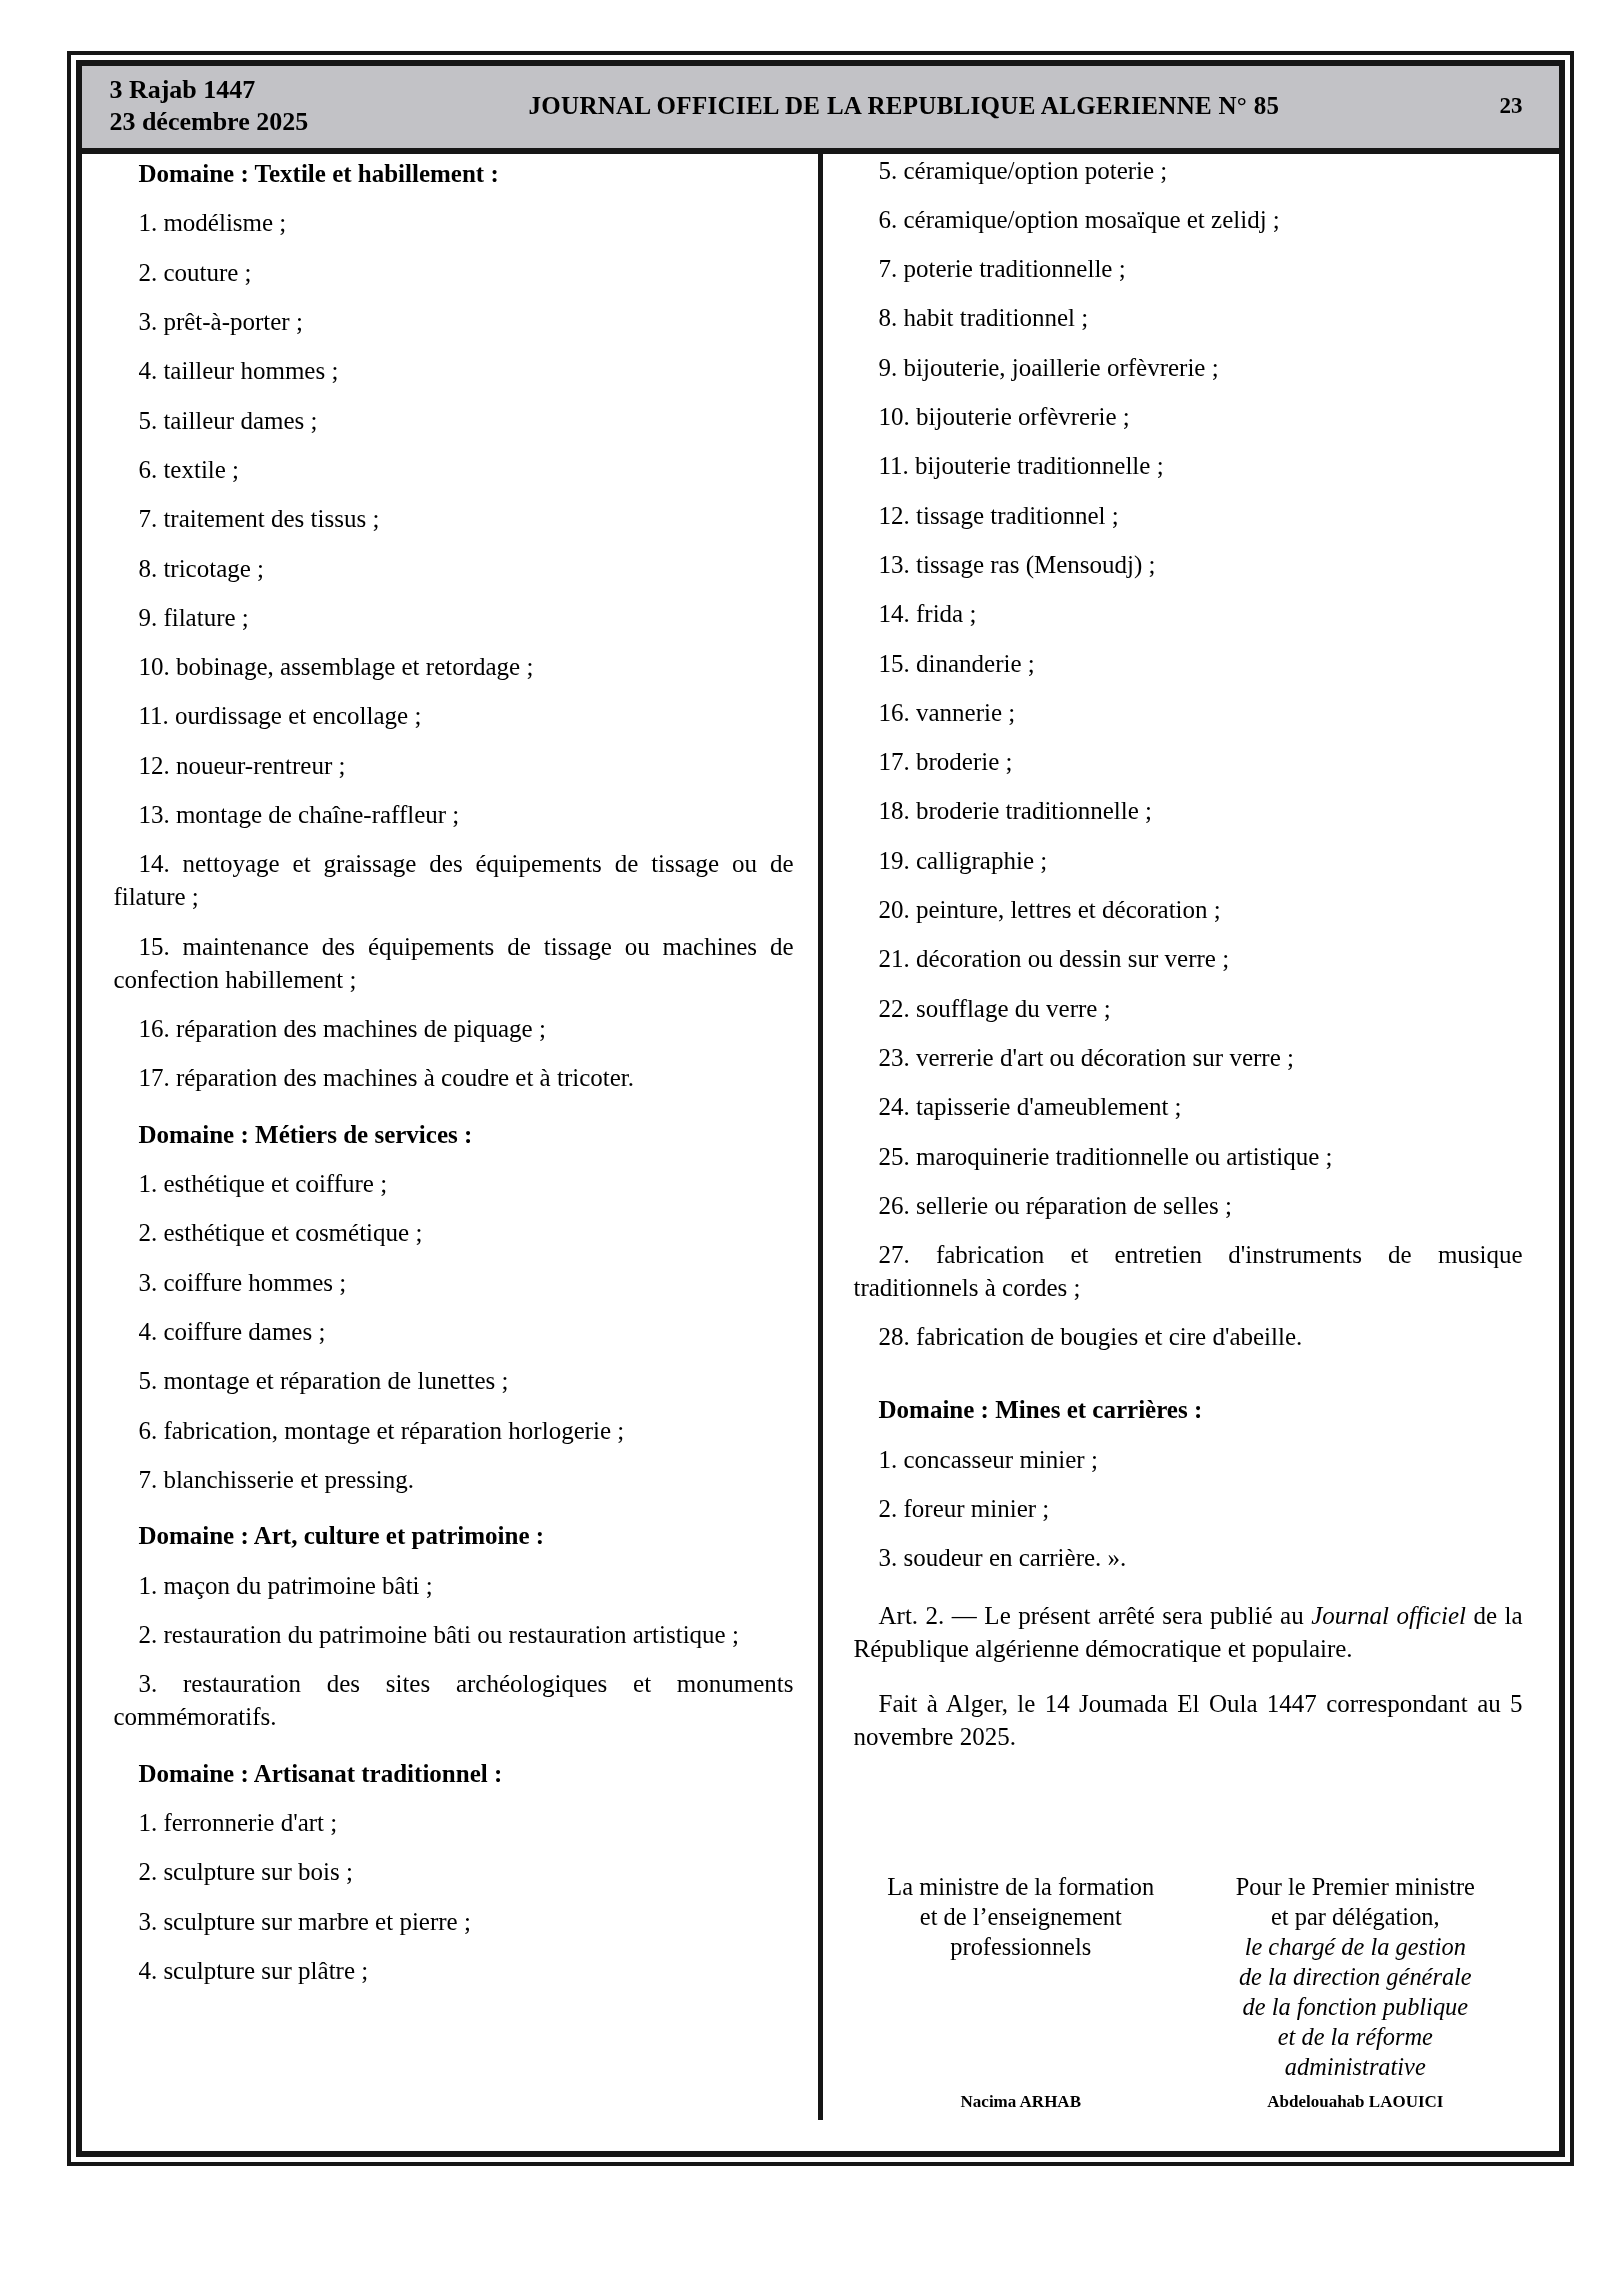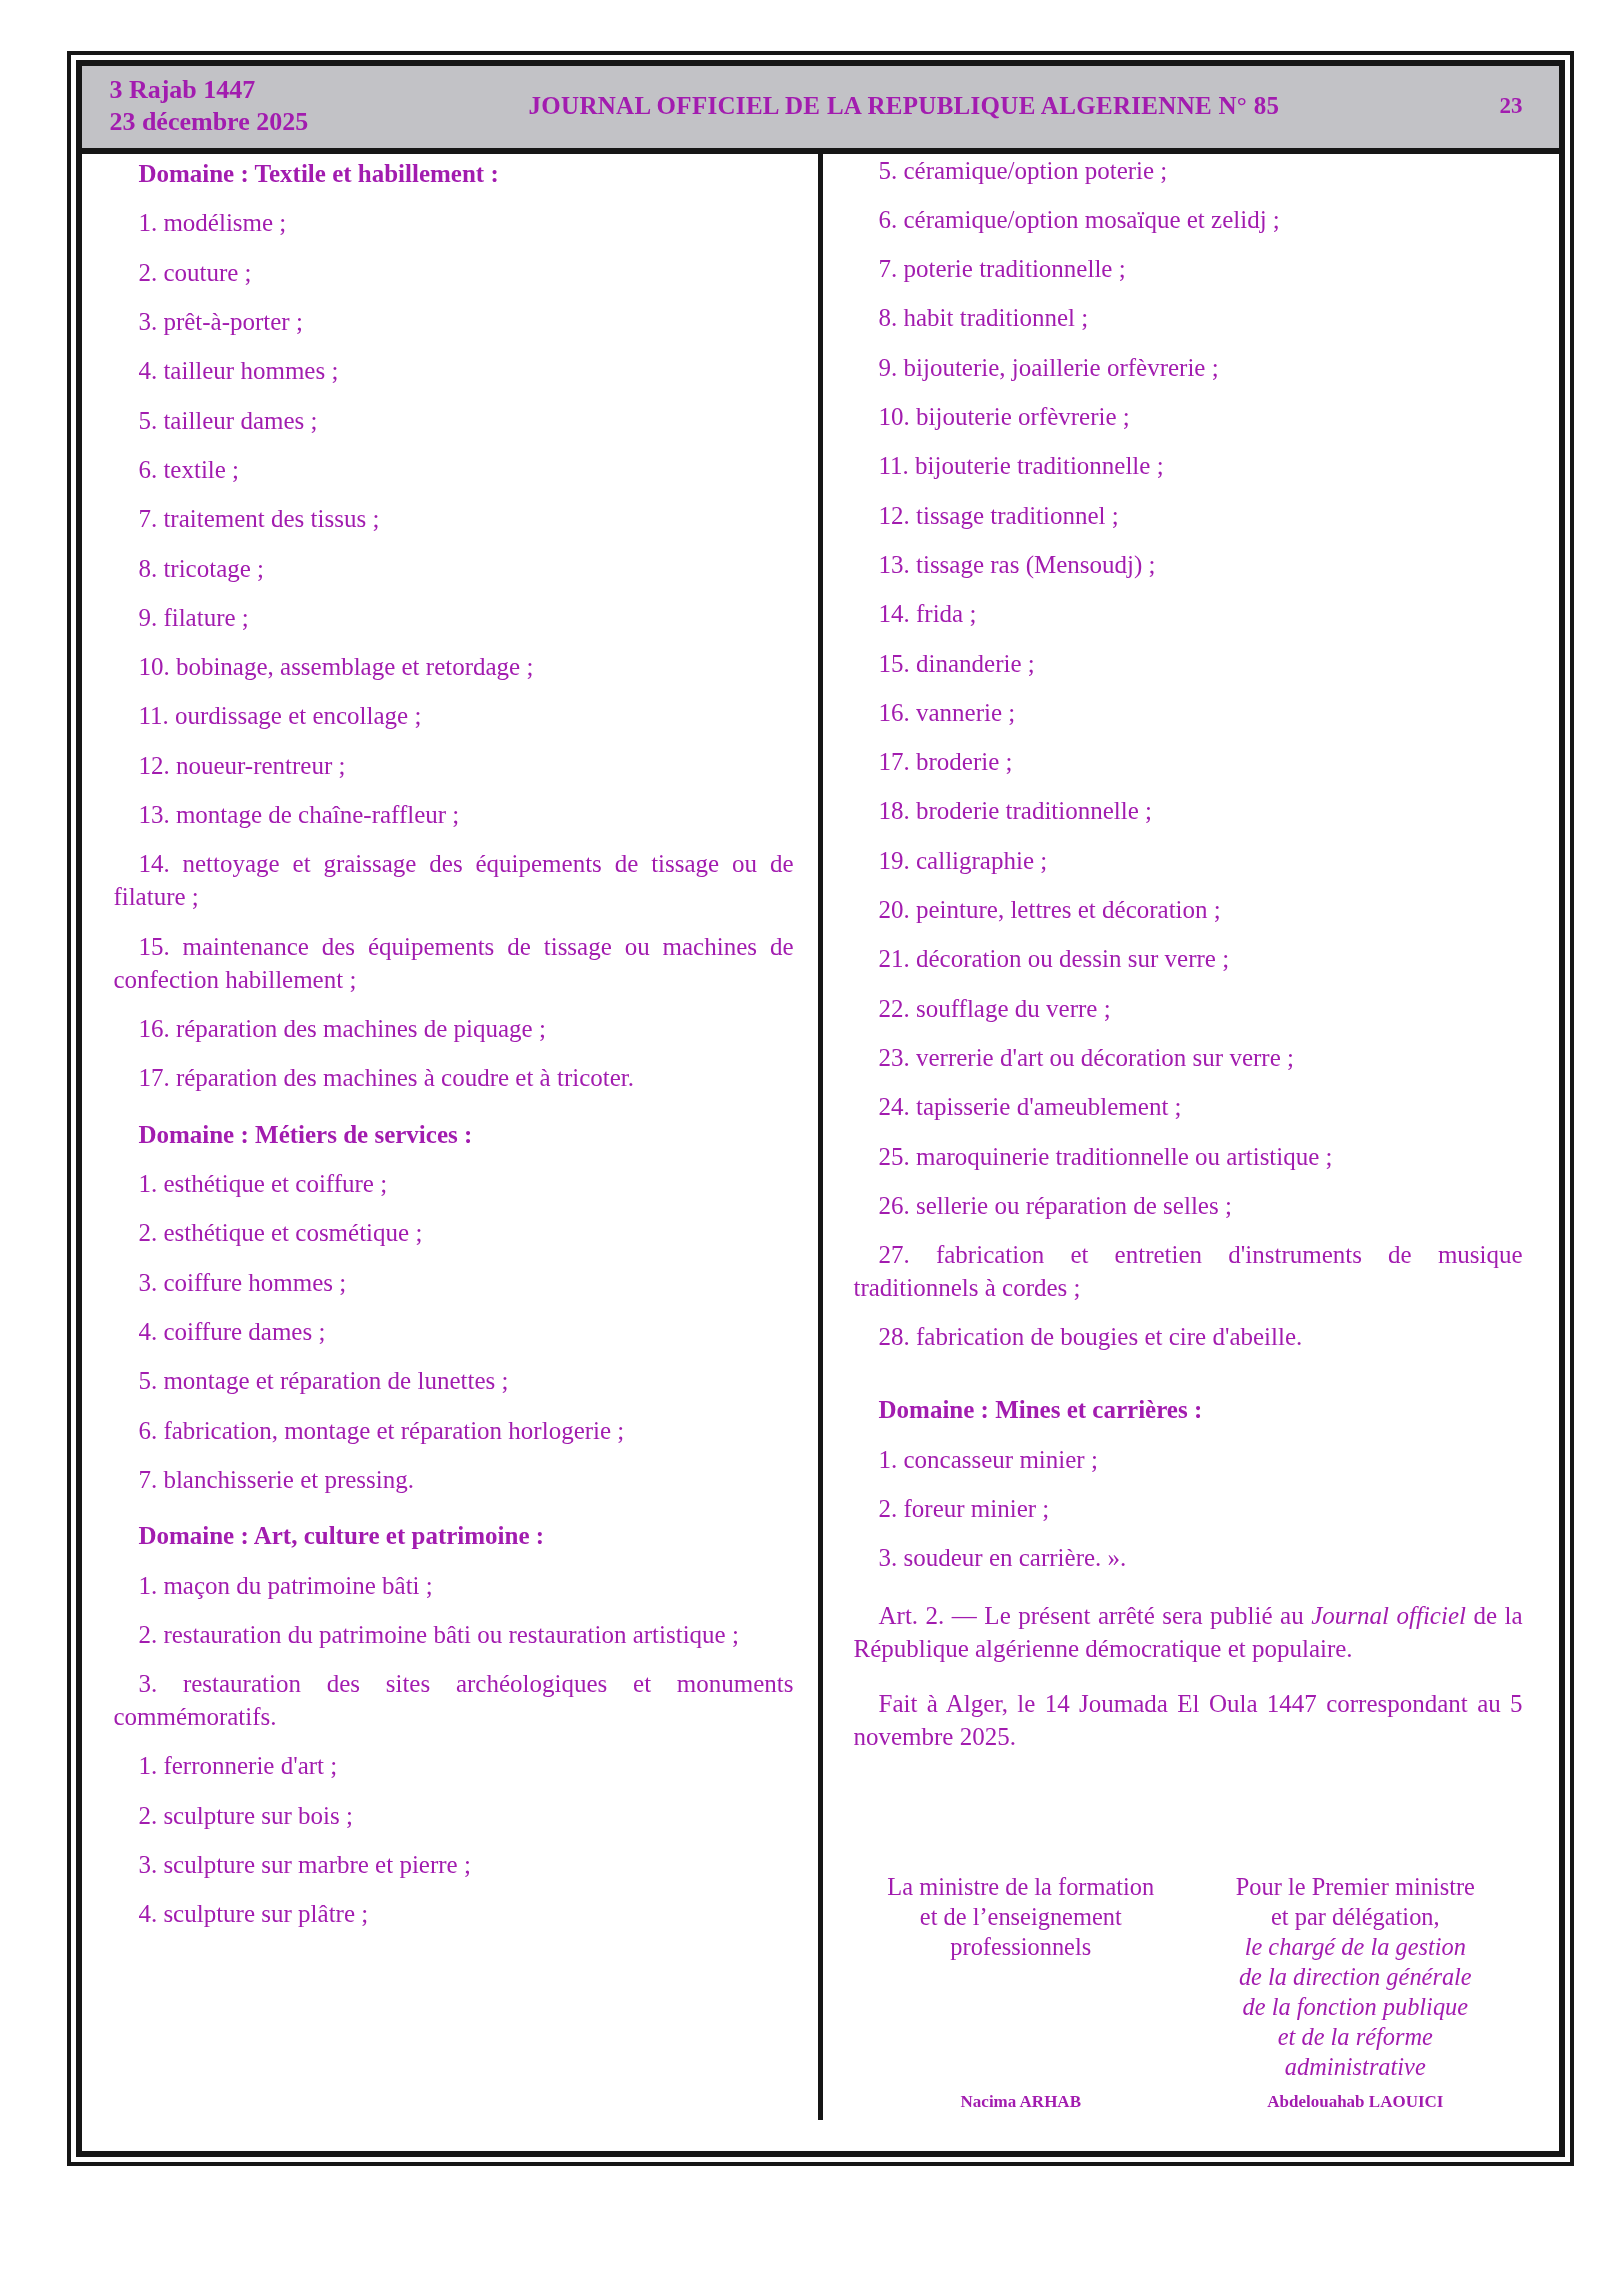--- a/index.html
+++ b/index.html
@@ -1,21 +1,21 @@
 <!DOCTYPE html>
 <html style="font-size:14.5px"><head>
 <meta charset="utf-8">
 <style>
   html,body { margin:0; padding:0; background:#ffffff; }
   .sheet {
     position:relative;
     width:1615px; height:2285px;
     background:#ffffff;
     font-family:"Liberation Serif", serif;
-    color:#a21caf;
+    color:#000000;
     overflow:hidden;
   }
   .frame-outer {
     position:absolute; left:67px; top:51px;
     width:1507px; height:2115px;
     border:4.5px solid #161616;
     padding:5.4px;
     box-sizing:border-box;
     background:#ffffff;
   }
@@ -139,20 +139,21 @@
               <p class="item">7. blanchisserie et pressing.</p>
             </div>
 
           <h3 class="domaine">Domaine : Art, culture et patrimoine :</h3>
           <div>
               <p class="item">1. maçon du patrimoine bâti ;</p>
               <p class="item">2. restauration du patrimoine bâti ou restauration artistique ;</p>
               <p class="item">3. restauration des sites archéologiques et monuments commémoratifs.</p>
             </div>
 
+          <h3 class="domaine">Domaine : Artisanat traditionnel :</h3>
           <div>
               <p class="item">1. ferronnerie d'art ;</p>
               <p class="item">2. sculpture sur bois ;</p>
               <p class="item">3. sculpture sur marbre et pierre ;</p>
               <p class="item">4. sculpture sur plâtre ;</p>
             </div>
         </section>
 
         <section class="col right">
           <div>

